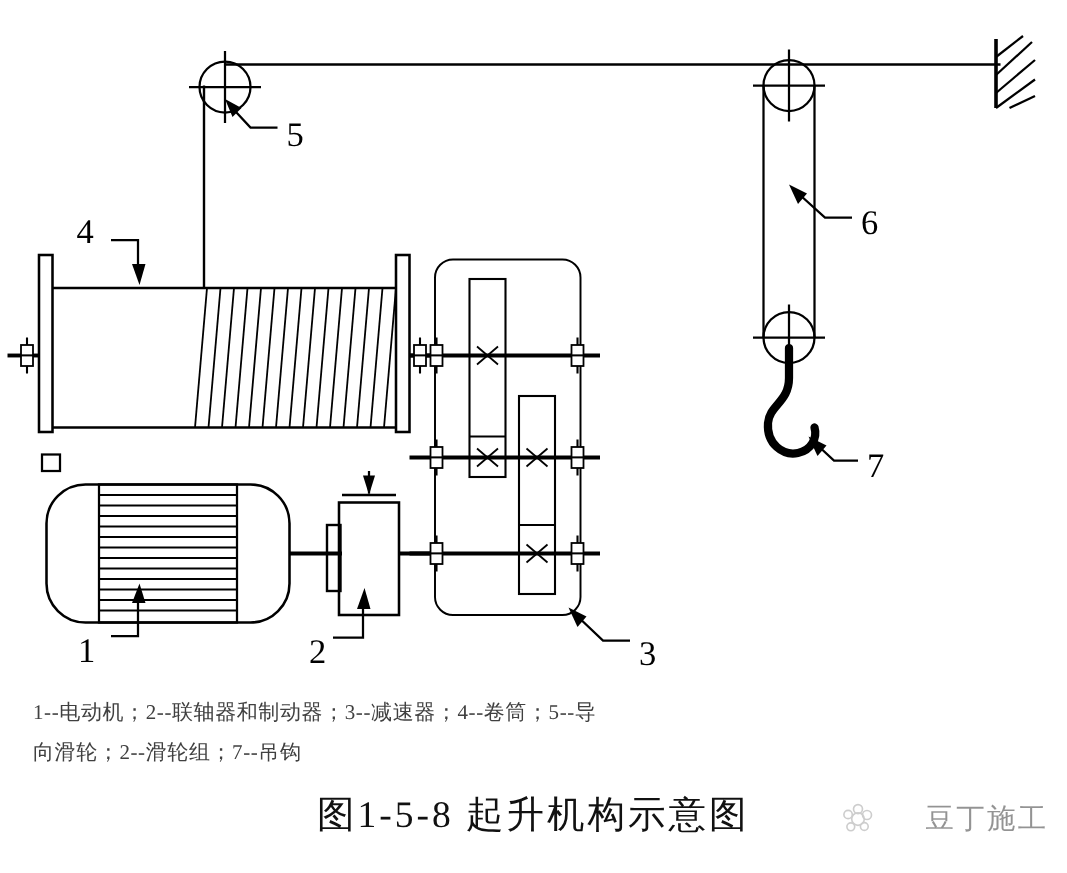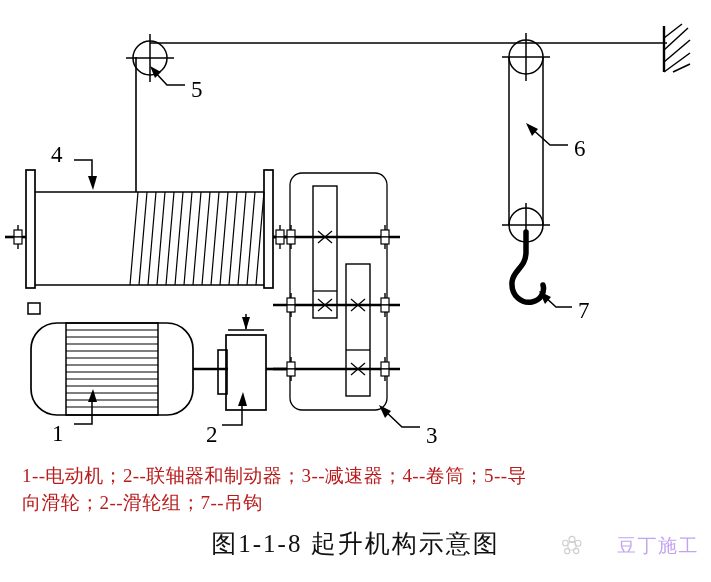--- a/index.html
+++ b/index.html
@@ -30,24 +30,24 @@
     width: 711px;
     height: 582px;
     display: block;
   }
   .caption-block {
     position: absolute;
     left: 22px;
     top: 462px;
     width: 672px;
     font-family: "Liberation Serif", "DejaVu Serif", serif;
-    font-size: 19px;
+    font-size: 14px;
     line-height: 27px;
     letter-spacing: 0.4px;
-    color: #b91c1c;
+    color: #404040;
     text-align: justify;
     text-justify: inter-character;
   }
   .caption-line {
     display: block;
     white-space: nowrap;
   }
   .title-row {
     position: absolute;
     left: 0;
@@ -79,21 +79,21 @@
   .watermark-mark {
     width: 24px;
     height: 24px;
     position: relative;
     flex: 0 0 auto;
   }
   .watermark-text {
     font-family: "Liberation Serif", "DejaVu Serif", serif;
     font-size: 19px;
     letter-spacing: 1.5px;
-    color: #6d28d9;
+    color: #000000;
     white-space: nowrap;
     margin-left: 26px;
   }
   .num-label {
     position: absolute;
     font-family: "Liberation Serif", "DejaVu Serif", serif;
     font-size: 23px;
     line-height: 23px;
     color: #000000;
   }
@@ -337,21 +337,21 @@
   <span class="num-label" style="left:52px; top:422px;">1</span>
   <span class="num-label" style="left:206px; top:423px;">2</span>
   <span class="num-label" style="left:426px; top:424px;">3</span>
 
   <div class="caption-block">
     <span class="caption-line">1--电动机；2--联轴器和制动器；3--减速器；4--卷筒；5--导</span>
     <span class="caption-line">向滑轮；2--滑轮组；7--吊钩</span>
   </div>
 
   <div class="title-row">
-    <div class="fig-title">图1-1-8 起升机构示意图</div>
+    <div class="fig-title">图1-5-8 起升机构示意图</div>
 
     <div class="watermark">
       <span class="watermark-mark">
         <svg viewBox="0 0 24 24" width="24" height="24" xmlns="http://www.w3.org/2000/svg">
           <g fill="none" stroke="#8a8a8a" stroke-width="1.1">
             <circle cx="12" cy="12" r="4.2"></circle>
             <circle cx="12" cy="5.4" r="3"></circle>
             <circle cx="18" cy="9.3" r="3"></circle>
             <circle cx="16.2" cy="17" r="2.6"></circle>
             <circle cx="7.2" cy="17.2" r="2.6"></circle>

